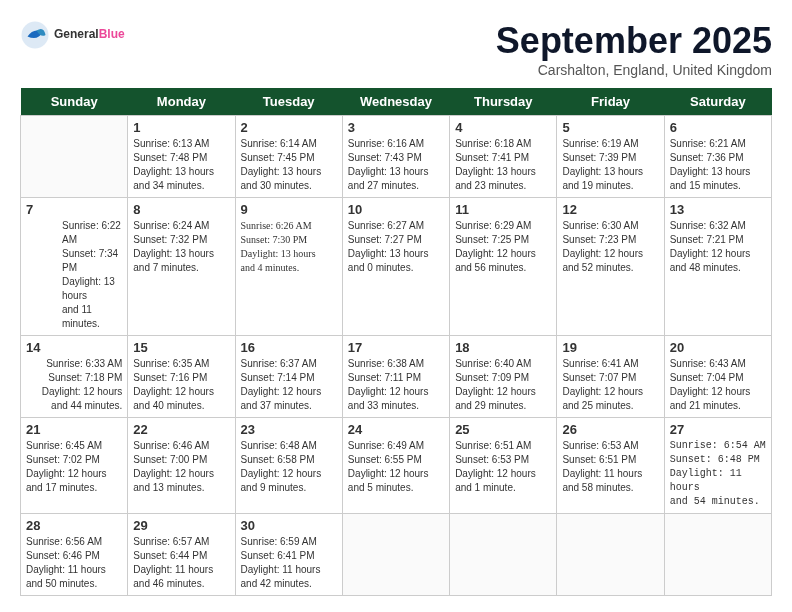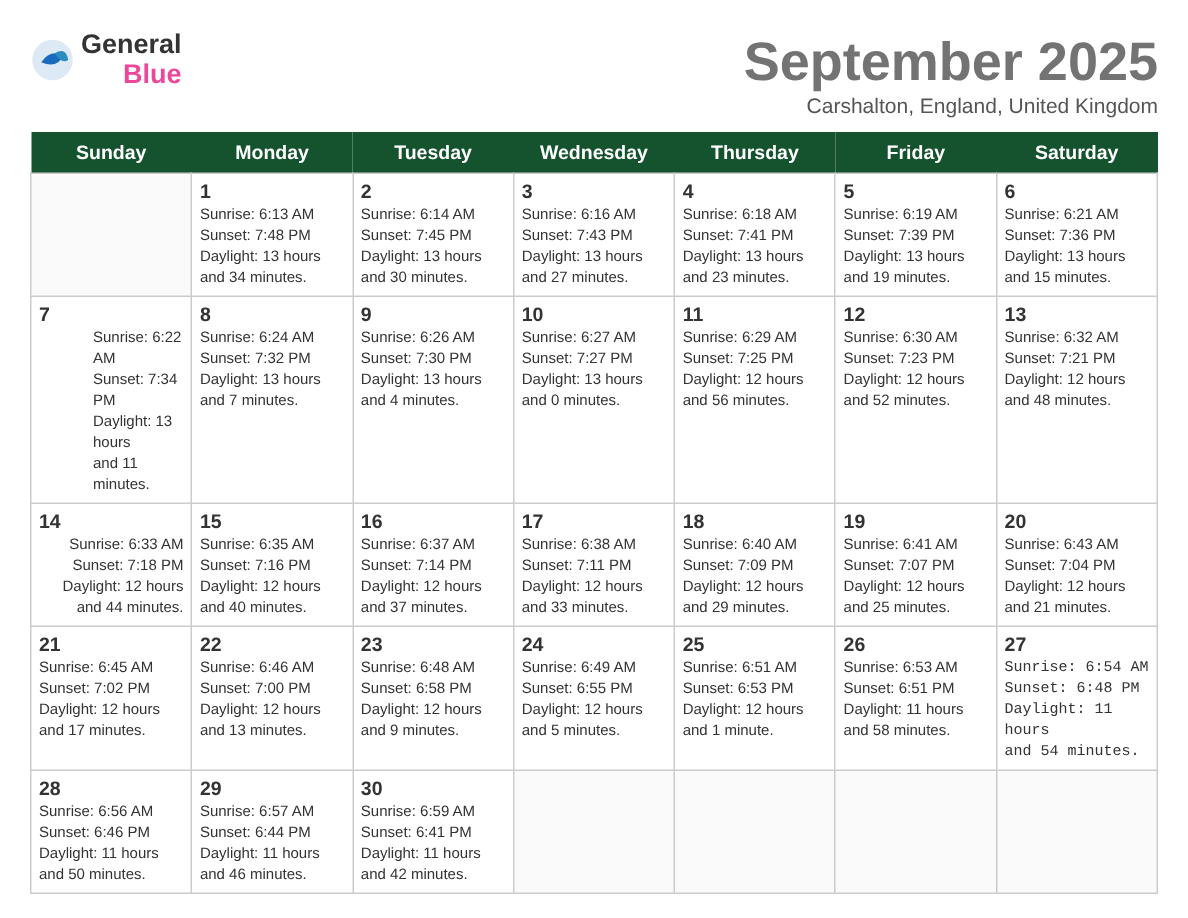--- a/index.html
+++ b/index.html
@@ -15,40 +15,40 @@
       justify-content: space-between;
       align-items: flex-start;
       margin-bottom: 10px;
     }
     .logo {
       display: flex;
       align-items: center;
     }
     .logo-text {
       display: flex;
-      flex-direction: column;
-      font-size: 18px;
+      flex-direction: row;
+      font-size: 12px;
       font-weight: bold;
       line-height: 1.1;
       align-items: flex-end;
     }
     .logo-general { color: #333; }
     .logo-blue { color: #ec4899; }
     .logo-icon {
       width: 30px;
       height: 30px;
       margin-right: 4px;
     }
     .title-block {
       text-align: right;
     }
     .month-title {
       font-size: 36px;
       font-weight: bold;
-      color: #737373;
+      color: #0f172a;
     }
     .location {
       font-size: 14px;
       color: #555;
     }
     table {
       width: 100%;
       border-collapse: collapse;
       font-size: 11px;
     }
@@ -173,21 +173,21 @@
         </td>
         <td>
           <span class="day-num">8</span>
           <div class="day-info" style="white-space: pre-line;">Sunrise: 6:24 AM
 Sunset: 7:32 PM
 Daylight: 13 hours
 and 7 minutes.</div>
         </td>
         <td>
           <span class="day-num">9</span>
-          <div class="day-info" style="white-space: pre-line;">Sunrise: 6:26 AM
+          <div class="day-info" style="white-space: pre-line; font-family: Liberation Serif, serif;">Sunrise: 6:26 AM
 Sunset: 7:30 PM
 Daylight: 13 hours
 and 4 minutes.</div>
         </td>
         <td>
           <span class="day-num">10</span>
           <div class="day-info" style="white-space: pre-line;">Sunrise: 6:27 AM
 Sunset: 7:27 PM
 Daylight: 13 hours
 and 0 minutes.</div>

